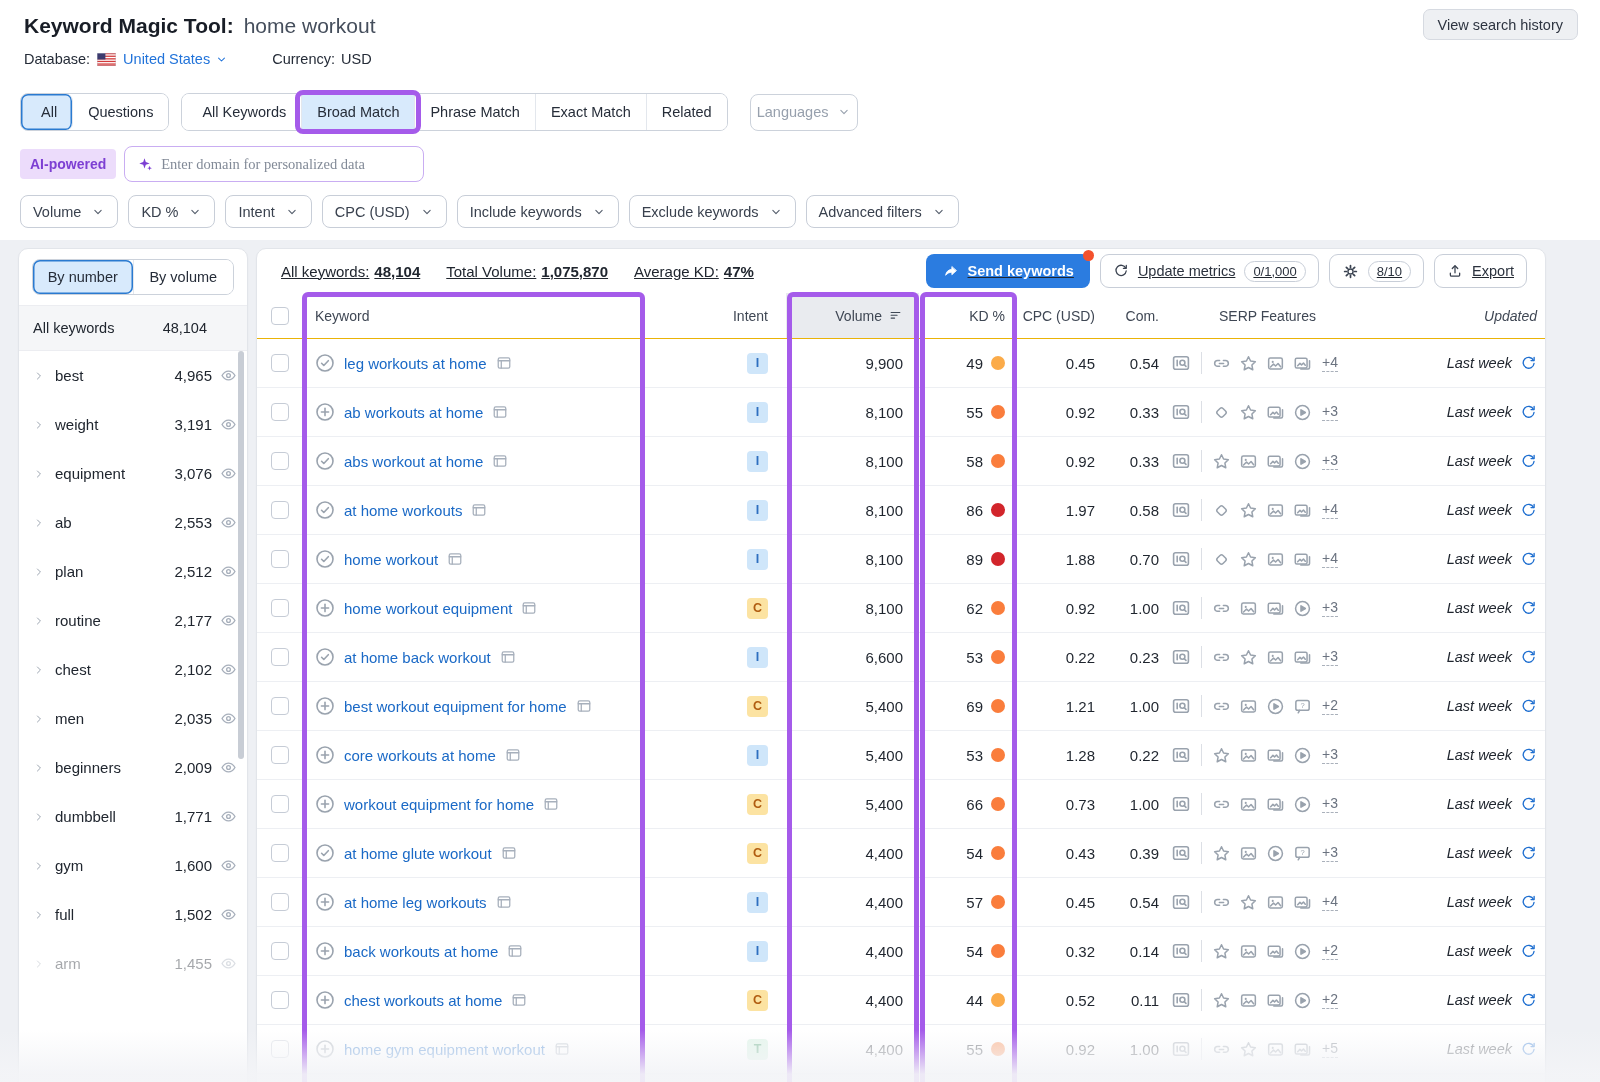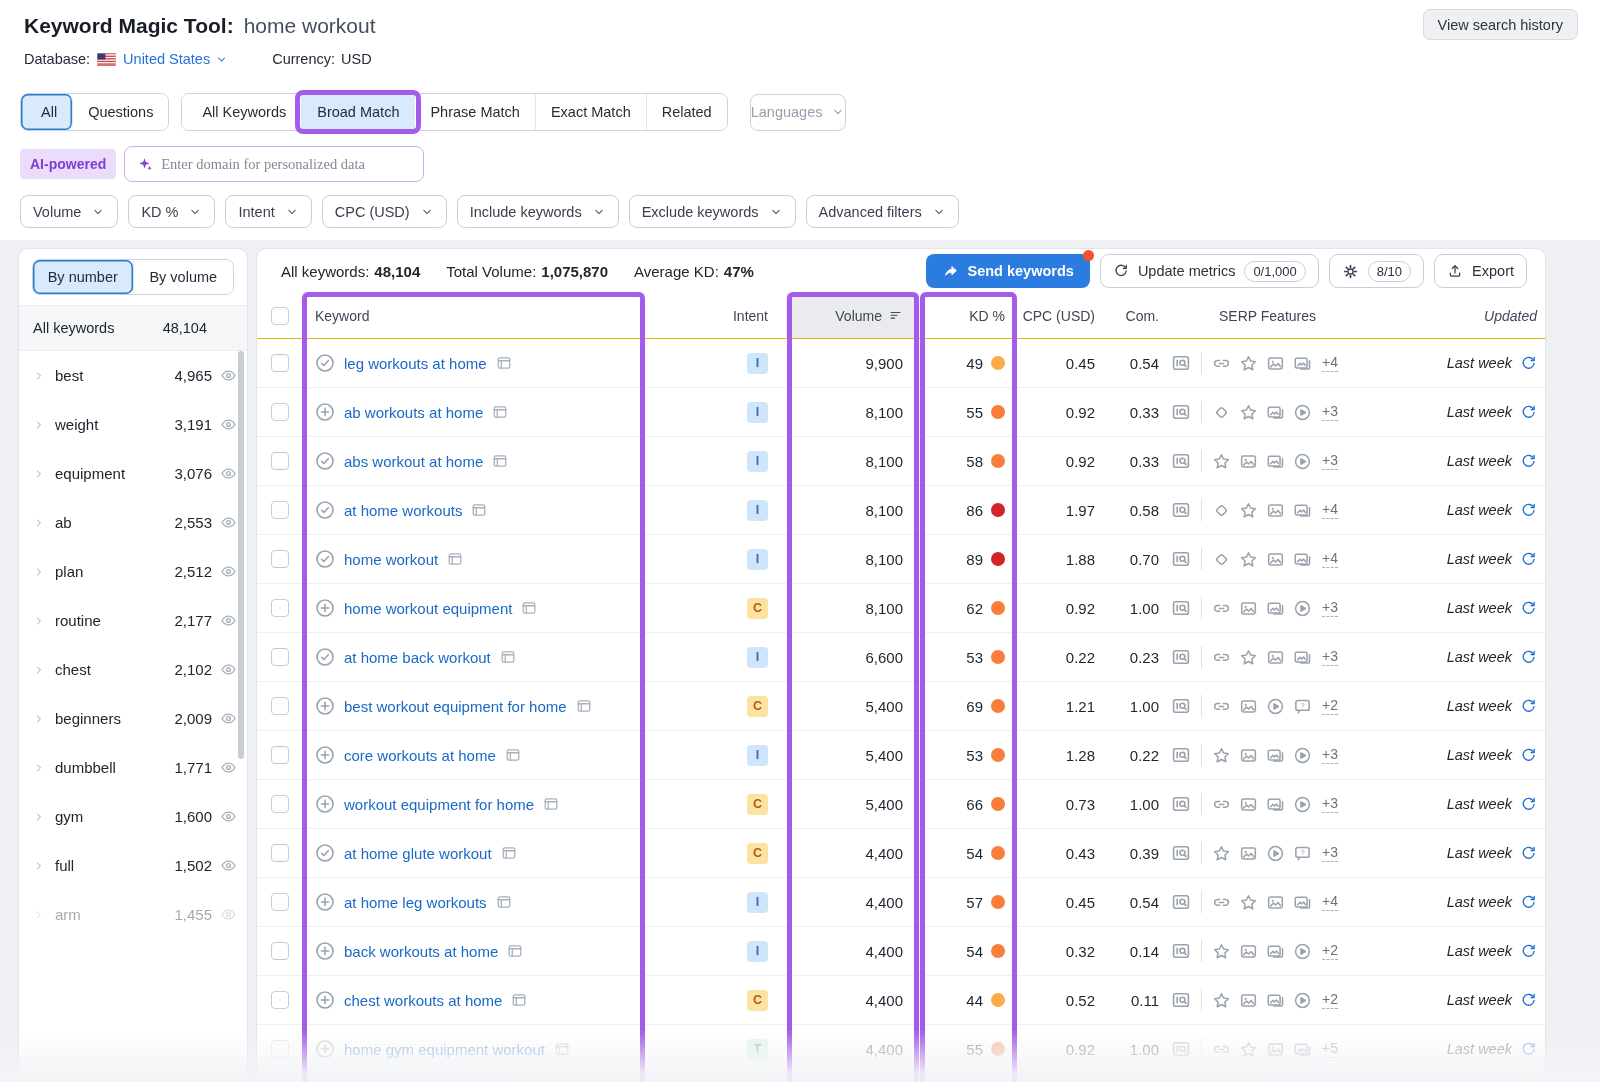--- a/index.html
+++ b/index.html
@@ -42,21 +42,21 @@
   .tab:last-child { border-right:none; border-radius:0 7px 7px 0; }
   .tab.selected { background:#d8eafc; }
   .tab.ring { box-shadow: inset 0 0 0 1.5px #2a7ad0; border-radius:7px; }
   .tab.annotated { position:relative; }
   .tab.annotated::after {
     content:""; position:absolute; top:-4px; bottom:-4px; left:-7px; right:-7px;
     border:5px solid #a55bea; border-radius:8px; z-index:5; pointer-events:none;
   }
   .lang-btn {
     display:flex; align-items:center; gap:9px; border:1px solid #ccd2db; border-radius:8px;
-    height:37px; padding:0 0; font-size:14.5px; color:#97a0ad; cursor:pointer; margin-left:10px;
+    height:37px; padding:0 6px; font-size:14.5px; color:#97a0ad; cursor:pointer; margin-left:10px;
     background:#fff;
   }
   .lang-btn .ic { color:#97a0ad; }
 
   
   .ai-row { display:flex; align-items:center; margin:15px 0 0 20px; }
   .ai-badge {
     background:#ecdcfb; color:#7d3fd3; font-size:14px; font-weight:bold;
     border-radius:4px; padding:7px 10px; margin-right:8px;
   }
@@ -99,21 +99,21 @@
     font-size:15px; color:#20262f; cursor:pointer; }
   .side-item .ic-chev { color:#98a1ad; margin-right:10px; }
   .side-item .cnt { margin-left:auto; margin-right:8px; }
   .side-item .ic-eye { color:#a7afbb; }
   .side-item.faded { opacity:.4; }
   .side-scroll { position:absolute; right:3px; top:102px; width:6px; height:408px;
     background:#c8cdd5; border-radius:3px; cursor:pointer; }
 
   
   .table-card { left:256px; width:1290px; height:920px; }
-  .tbar { height:44px; display:flex; align-items:center; padding:0 18px 0 24px; }
+  .tbar { height:44px; display:flex; align-items:center; padding:0 18px 0 24px;text-decoration:underline; }
   .stats { display:flex; gap:26px; font-size:15px; color:#20262f; }
   .stat b { font-weight:bold; margin-left:5px; }
   .tbar-right { margin-left:auto; display:flex; gap:10px; align-items:center; }
   .send-btn { position:relative; height:34px; background:#2b7ce0; color:#fff; border:none;
     border-radius:8px; display:flex; align-items:center; gap:9px; padding:0 16px;
     font-size:14.5px; font-weight:bold; cursor:pointer; font-family:inherit; }
   .send-dot { position:absolute; top:-4px; right:-4px; width:11px; height:11px;
     background:#f4512c; border-radius:50%; }
   .pill-btn { height:34px; border:1px solid #c8ced8; border-radius:9px; background:#fff;
     display:flex; align-items:center; gap:9px; padding:0 12px; font-size:14.5px;
@@ -422,20 +422,35 @@
                 <circle cx="10" cy="10" r="2.2"></circle>
               </svg>
             </span>
           </div>
           <div class="side-item">
             <span class="ic ic12 ic-chev">
               <svg viewBox="0 0 20 20" fill="none" stroke="currentColor" stroke-width="1.6" stroke-linecap="round" stroke-linejoin="round">
                 <path d="M7.4 5l5 5-5 5"></path>
               </svg>
             </span>
+            <span>men</span>
+            <span class="cnt">2,035</span>
+            <span class="ic ic17 ic-eye">
+              <svg viewBox="0 0 20 20" fill="none" stroke="currentColor" stroke-width="1.6" stroke-linecap="round" stroke-linejoin="round">
+                <path d="M2.4 10c2-3.5 4.6-5.2 7.6-5.2s5.6 1.7 7.6 5.2c-2 3.5-4.6 5.2-7.6 5.2S4.4 13.5 2.4 10z"></path>
+                <circle cx="10" cy="10" r="2.2"></circle>
+              </svg>
+            </span>
+          </div>
+          <div class="side-item">
+            <span class="ic ic12 ic-chev">
+              <svg viewBox="0 0 20 20" fill="none" stroke="currentColor" stroke-width="1.6" stroke-linecap="round" stroke-linejoin="round">
+                <path d="M7.4 5l5 5-5 5"></path>
+              </svg>
+            </span>
             <span>beginners</span>
             <span class="cnt">2,009</span>
             <span class="ic ic17 ic-eye">
               <svg viewBox="0 0 20 20" fill="none" stroke="currentColor" stroke-width="1.6" stroke-linecap="round" stroke-linejoin="round">
                 <path d="M2.4 10c2-3.5 4.6-5.2 7.6-5.2s5.6 1.7 7.6 5.2c-2 3.5-4.6 5.2-7.6 5.2S4.4 13.5 2.4 10z"></path>
                 <circle cx="10" cy="10" r="2.2"></circle>
               </svg>
             </span>
           </div>
           <div class="side-item">

